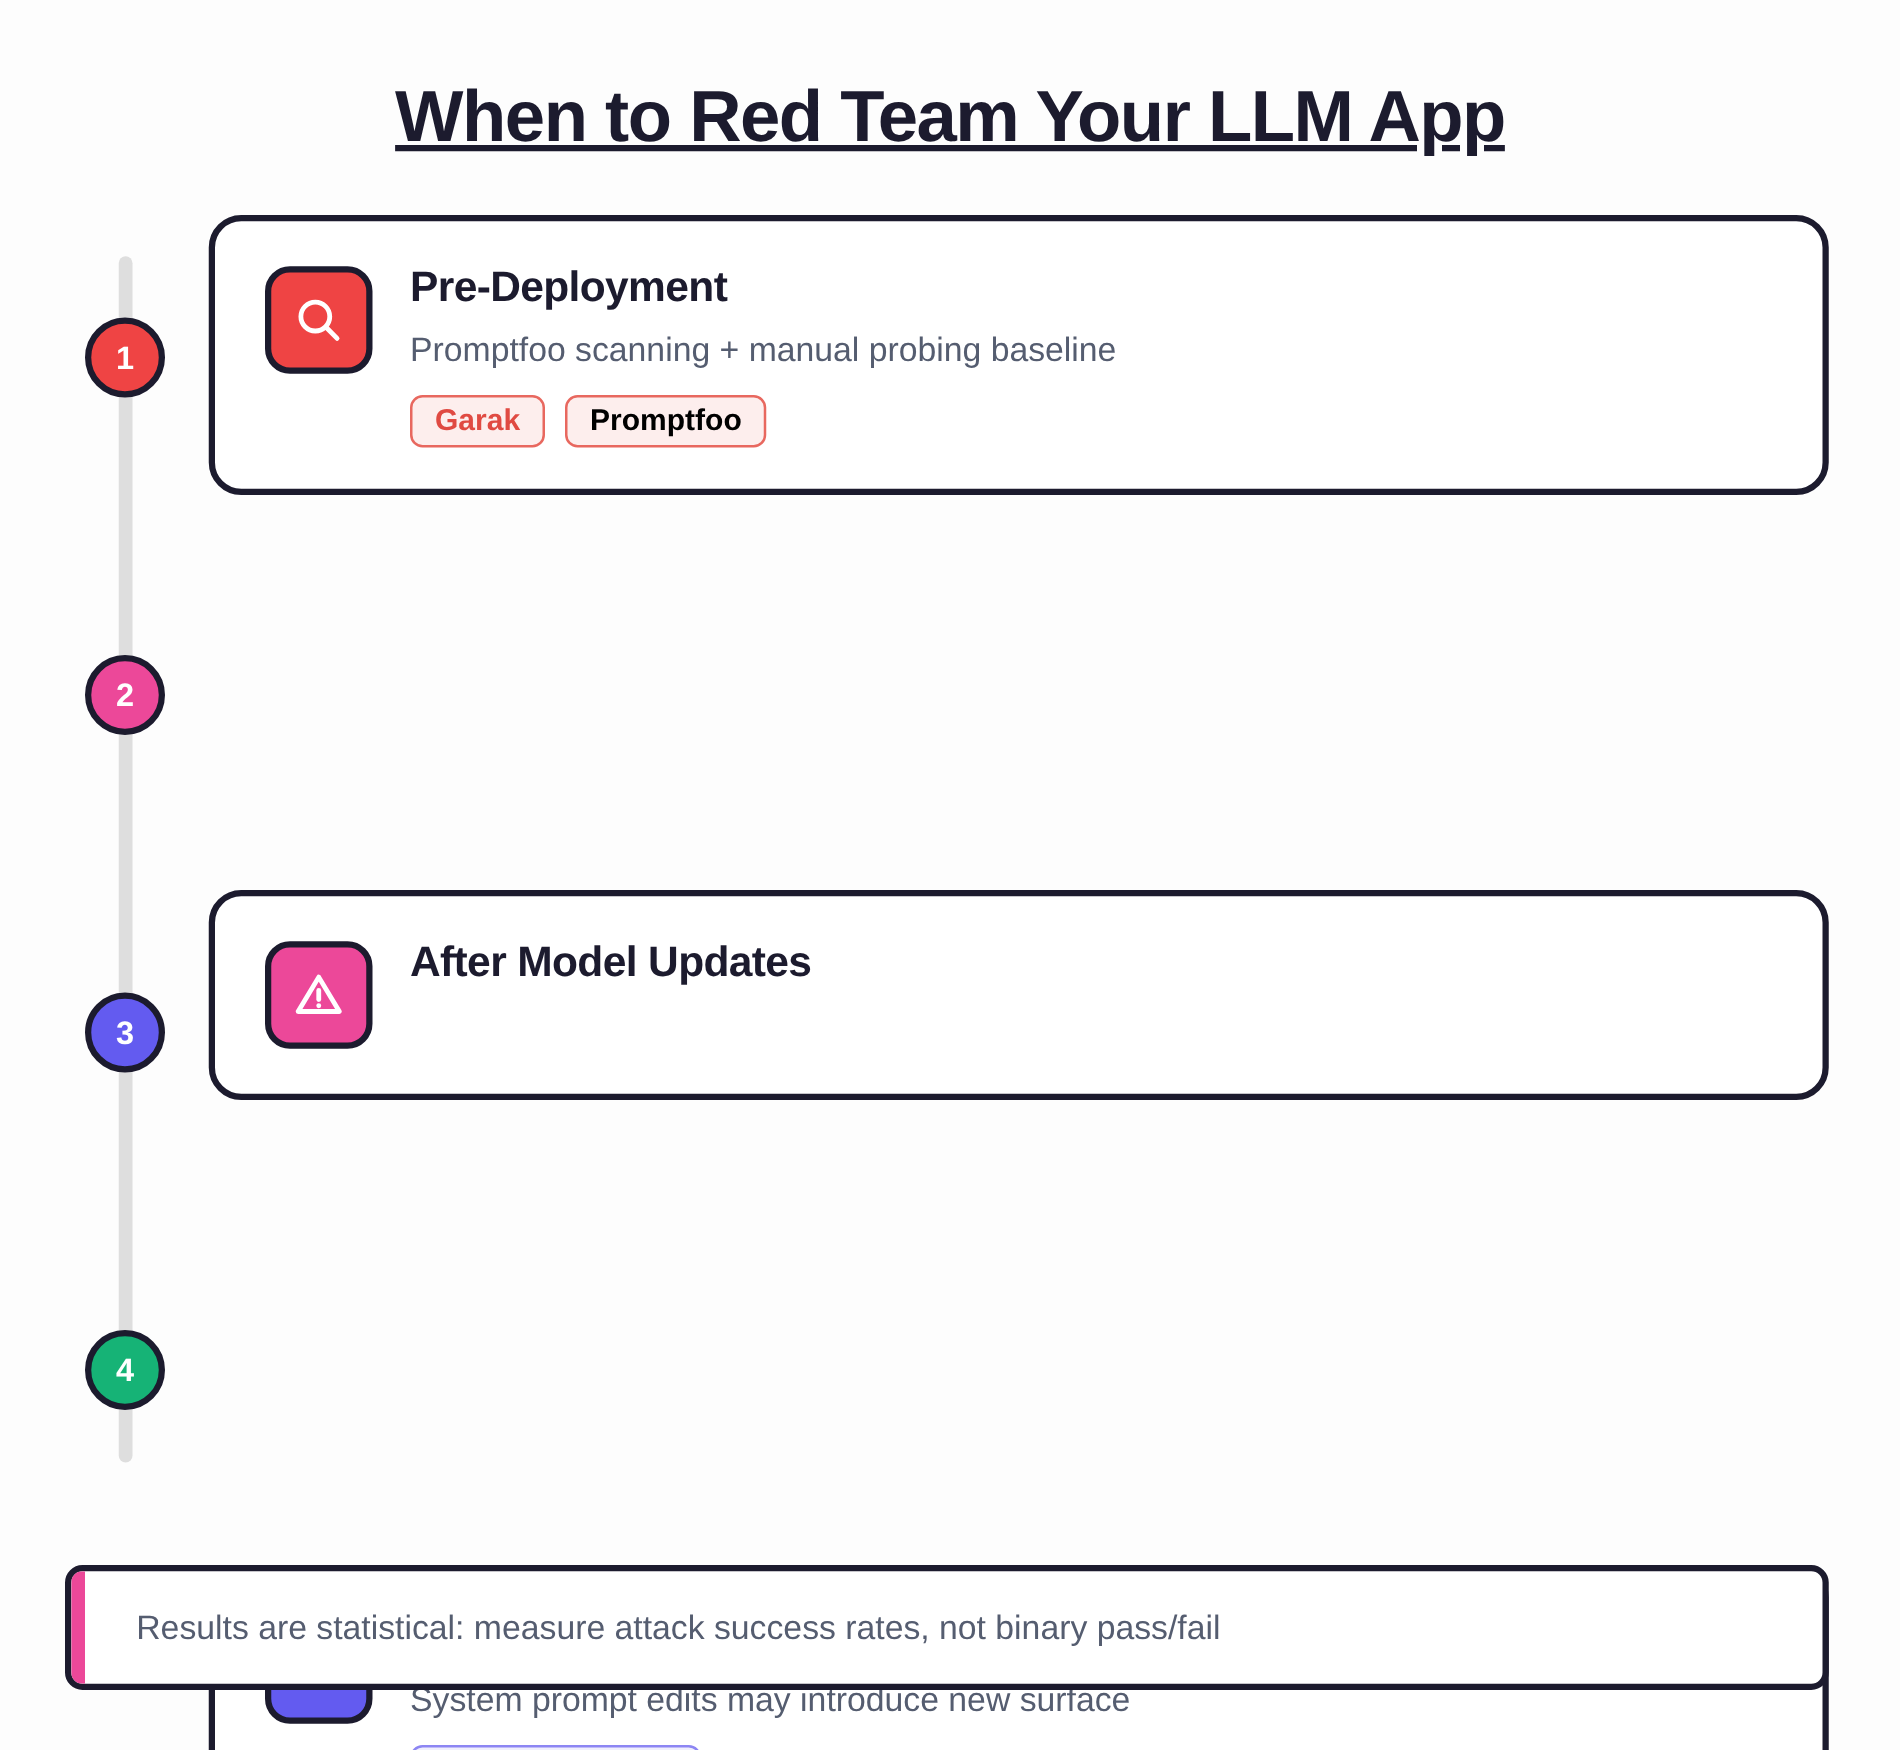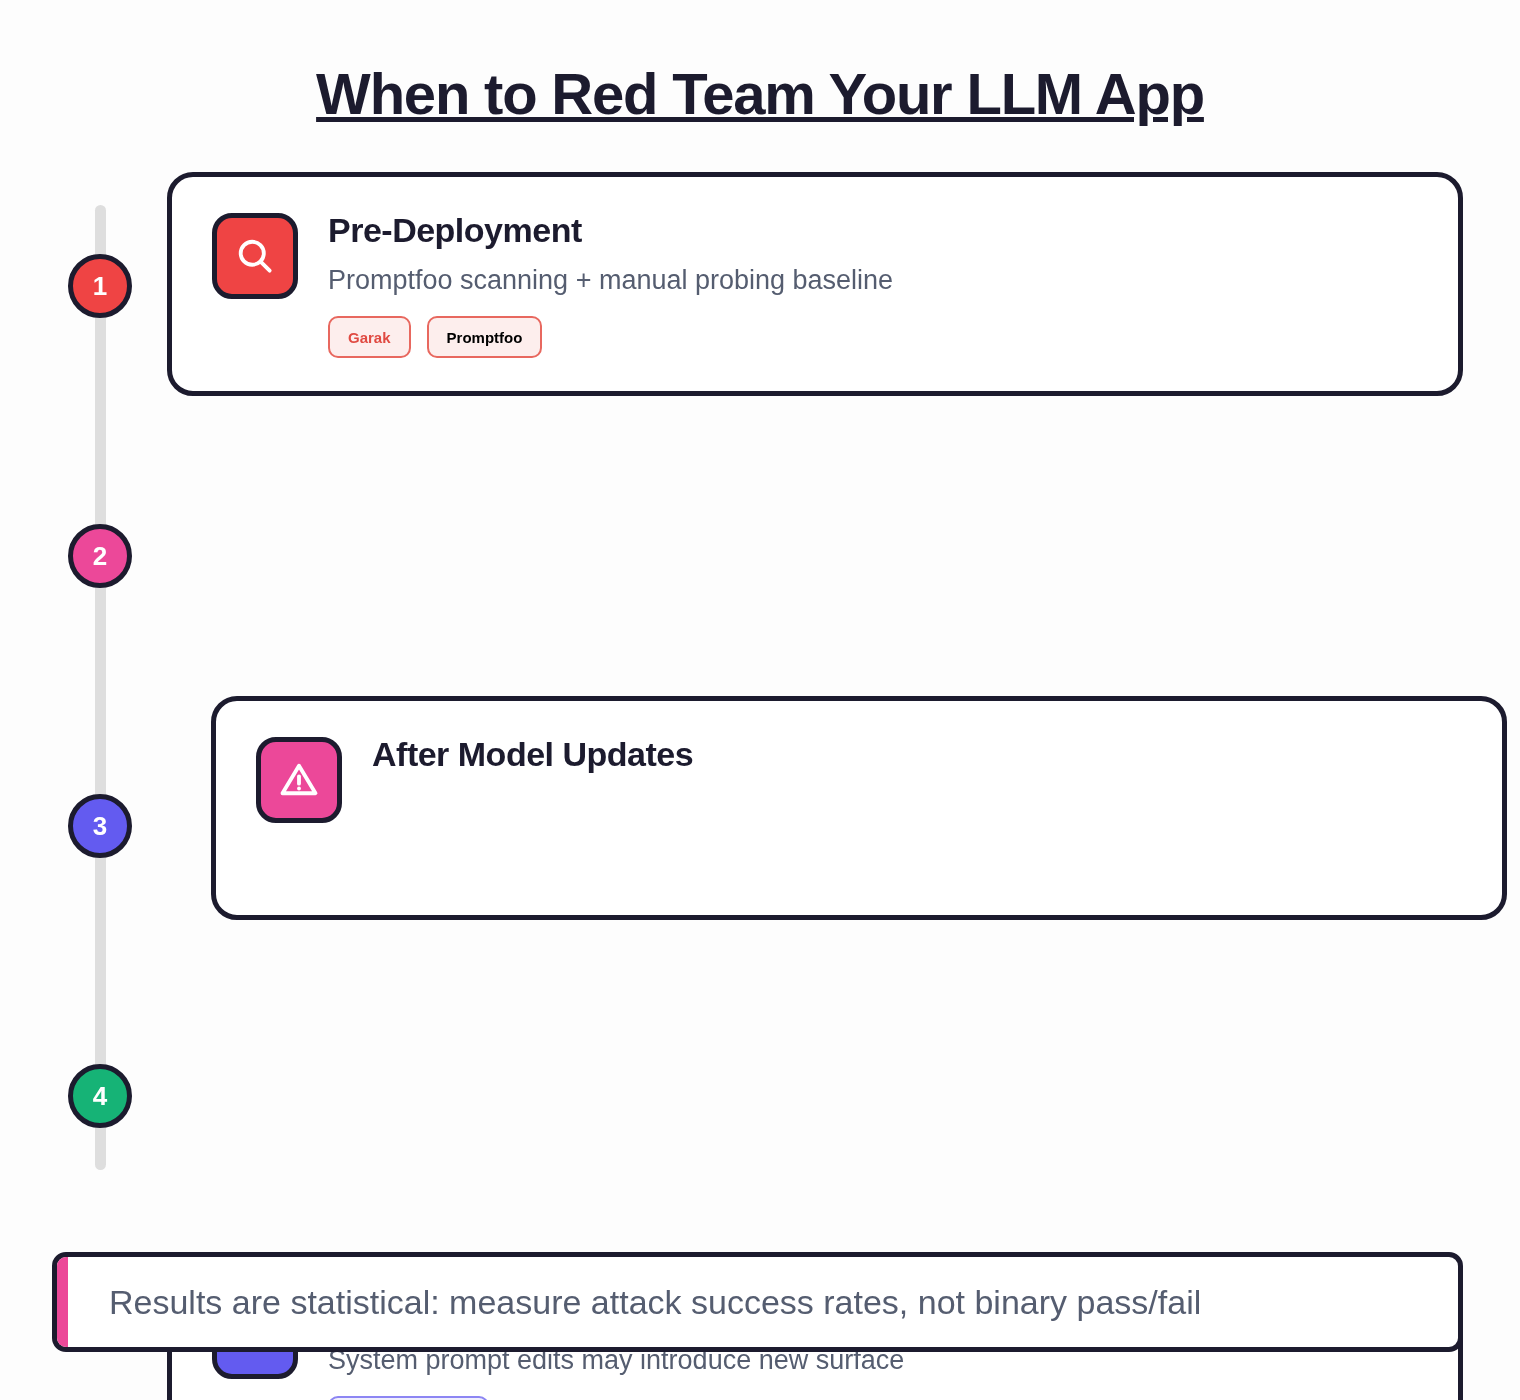--- a/index.html
+++ b/index.html
@@ -85,21 +85,21 @@
     background: #ffffff;
     border: 5px solid #1c1b2e;
     border-radius: 26px;
     padding: 34px 40px 30px 40px;
     display: flex;
     align-items: flex-start;
     gap: 30px;
   }
 
   .card-1 { top: 2px;   height: 224px; }
-  .card-2 { top: 256px; height: 224px; margin-left: 44px; }
+  .card-2 { top: 272px; height: 168px; }
   .card-3 { top: 542px; height: 224px; }
 
   
   .tile {
     flex: 0 0 auto;
     width: 86px;
     height: 86px;
     border-radius: 20px;
     border: 5px solid #1c1b2e;
     display: flex;
@@ -140,21 +140,21 @@
     gap: 16px;
   }
 
   .chip {
     display: inline-flex;
     align-items: center;
     height: 42px;
     padding: 16px 18px;
     border-radius: 10px;
     border: 2px solid;
-    font-size: 15px;
+    font-size: 24px;
     font-weight: 700;
     white-space: nowrap;
     font-family: "Liberation Sans", sans-serif;
   }
 
   
   .note {
     position: absolute;
     left: 52px;
     top: 1252px;
@@ -171,21 +171,21 @@
   .note-accent {
     position: absolute;
     left: 0;
     top: 0;
     width: 11px;
     height: 100%;
   }
 
   .note-text {
     padding-left: 52px;
-    font-size: 34px;
+    font-size: 27px;
     color: #555d70;
     font-family: "Liberation Sans", sans-serif;
   }
 </style>
 </head>
 <body>
 
 <div class="page" style="background: rgb(253, 253, 253);">
 
   <div class="title">When to Red Team Your LLM App</div>

